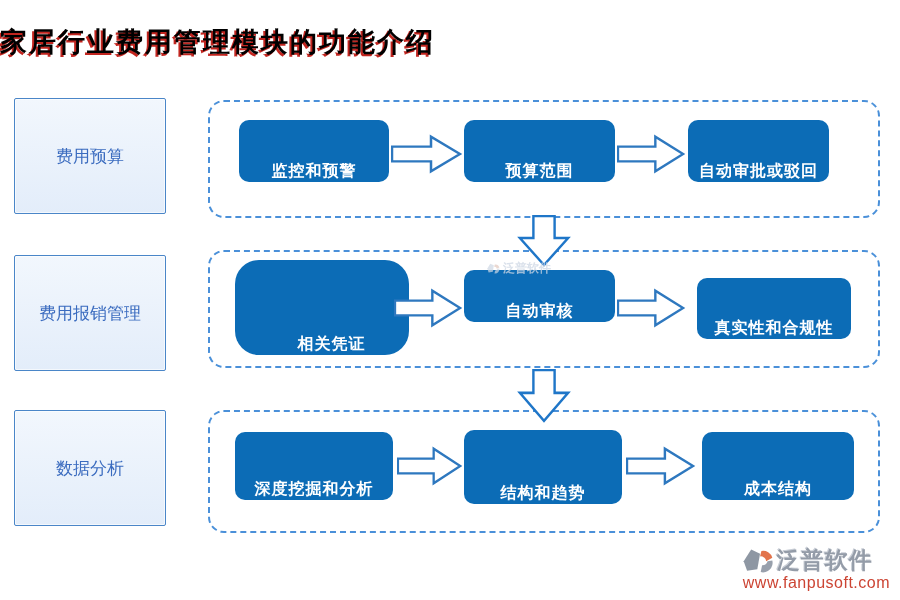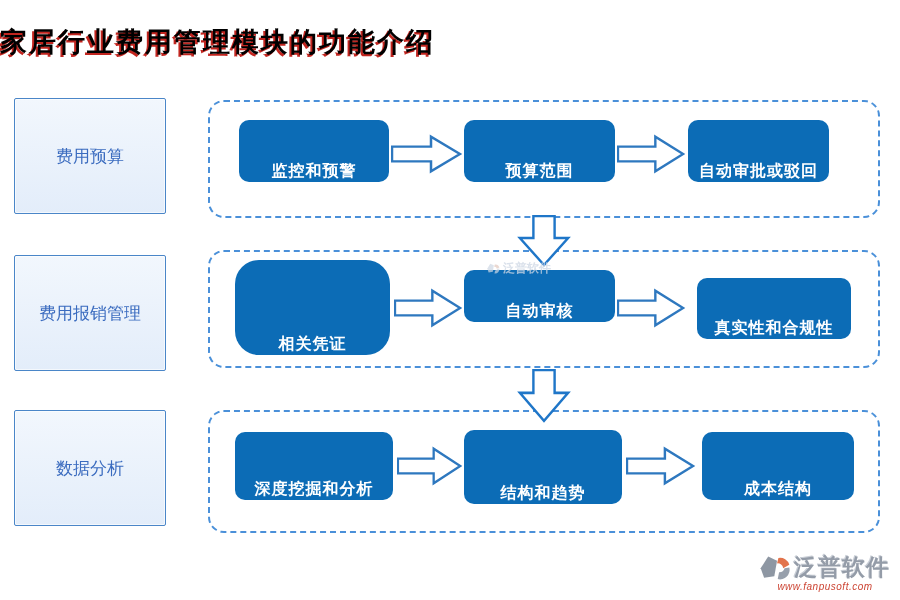--- a/index.html
+++ b/index.html
@@ -43,23 +43,22 @@
     position:absolute; right:10px; bottom:8px; display:flex;
     flex-direction:column; align-items:flex-start;
   }
   .footer .brandline { display:flex; align-items:center; gap:4px; }
   .footer .brand {
     font-family:"Liberation Serif", serif; font-weight:bold; font-size:23px;
     color:#949ca8; letter-spacing:1px;
     text-shadow:1px 1px 0 #ffffff, -1px -1px 0 #c9ced6;
   }
   .footer .url {
-    font-size:10px; color:#cc4433; letter-spacing:0.5px; margin-top:-2px;
+    font-size:16px; color:#cc4433; letter-spacing:0.5px; margin-top:-2px;
     align-self:center;
-    font-style:italic;
   }
 </style>
 </head>
 <body>
 
 <div class="canvas">
 
   <div class="title">家居行业费用管理模块的功能介绍</div>
 
   <div class="side" style="top:98px;  height:114px;">
@@ -88,21 +87,21 @@
       <svg viewBox="0 0 72 44" preserveAspectRatio="none">
           <polygon points="1,14 40,14 40,3 69,22 40,41 40,30 1,30" fill="#ffffff" stroke="#2e78bf" stroke-width="2.5"></polygon>
         </svg>
     </div>
     <div class="step" style="left:478px; top:18px; width:141px; height:62px;">
       <span>自动审批或驳回</span>
     </div>
   </div>
 
   <div class="dash" style="top:250px; height:118px;">
-    <div class="step big" style="left:25px; top:8px; width:155px; height:95px;">
+    <div class="step big" style="left:25px; top:8px; width:155px; height:95px;padding-left:19px;">
       <span>相关凭证</span>
     </div>
     <div class="harrow" style="left:184px; top:36px; width:69px; height:40px;">
       <svg viewBox="0 0 72 44" preserveAspectRatio="none">
           <polygon points="1,14 40,14 40,3 69,22 40,41 40,30 1,30" fill="#ffffff" stroke="#2e78bf" stroke-width="2.5"></polygon>
         </svg>
     </div>
     <div class="step" style="left:254px; top:18px; width:151px; height:52px;">
       <span>自动审核</span>
     </div>

